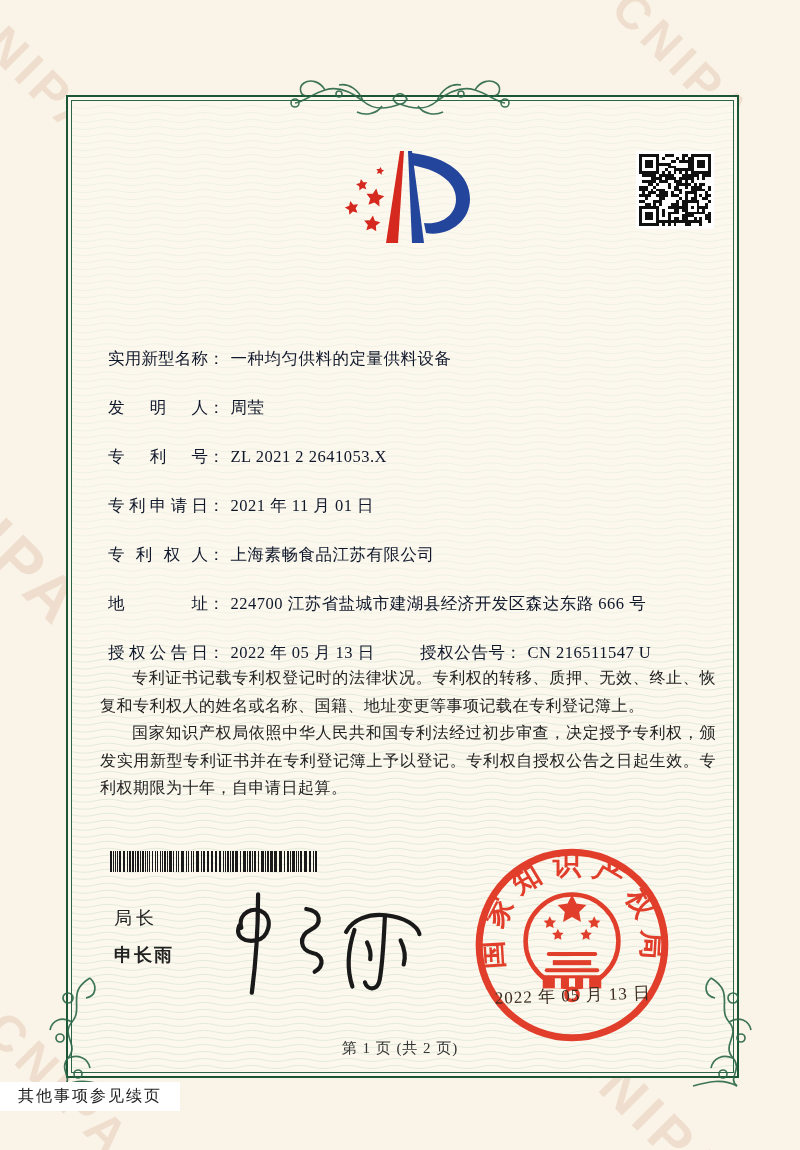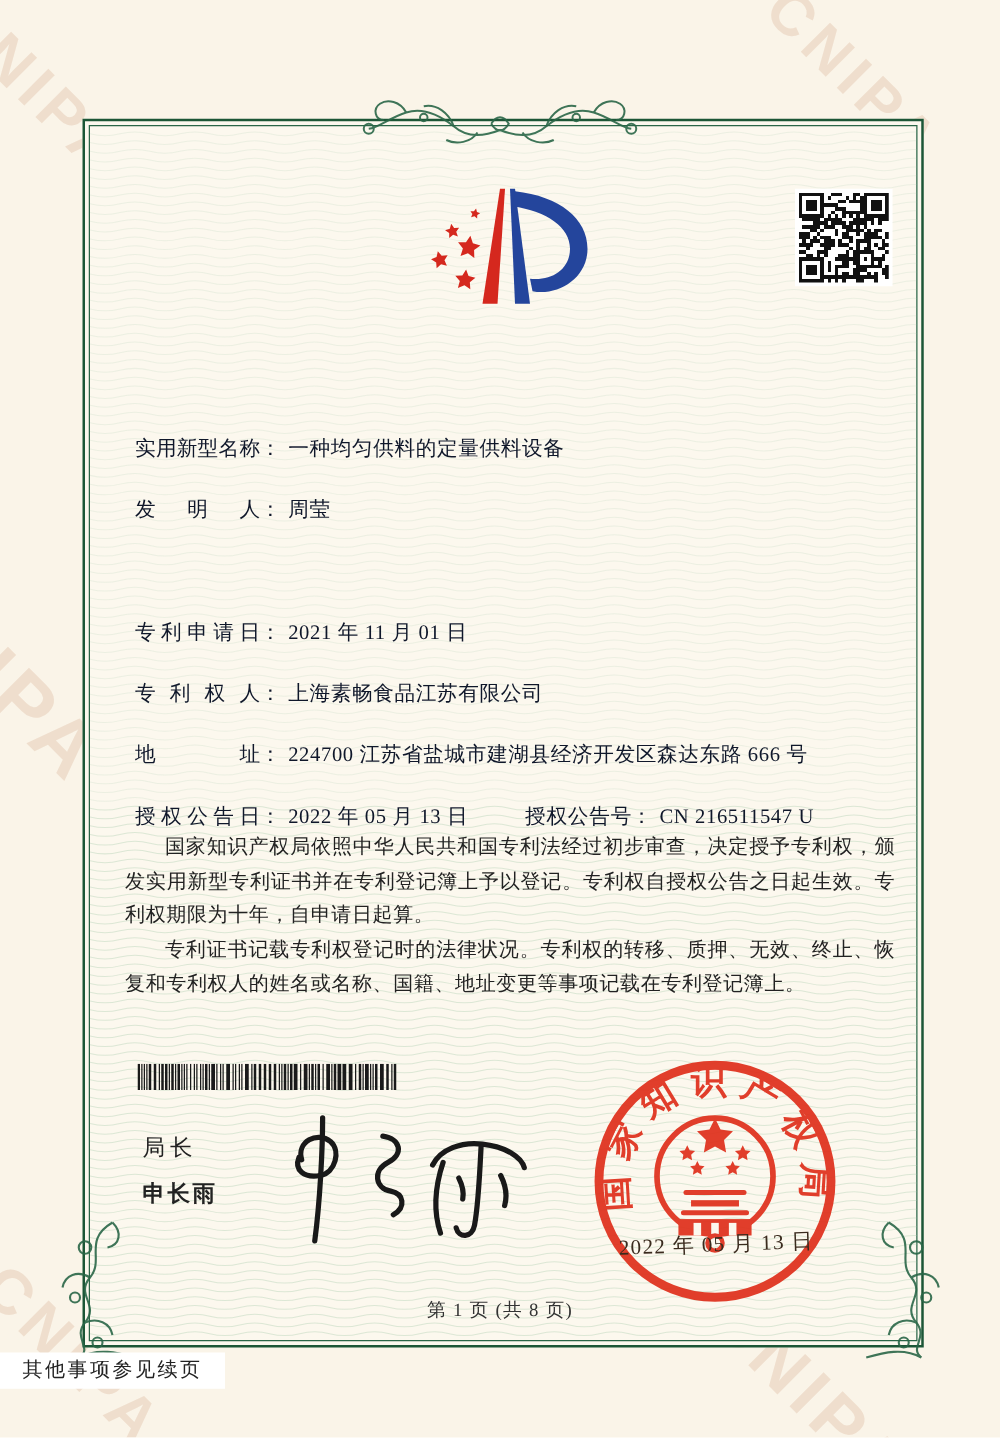--- a/index.html
+++ b/index.html
@@ -642,39 +642,42 @@
       <rect x="21" y="24" width="1" height="1" fill="#111"></rect>
     </svg>
 
 
   <div class="frow" style="top:348px">
     <span class="flabel">实用新型名称</span><span class="fcolon">：</span><span class="fval">一种均匀供料的定量供料设备</span>
   </div>
   <div class="frow" style="top:397px">
     <span class="flabel">发明人</span><span class="fcolon">：</span><span class="fval">周莹</span>
   </div>
+  <div class="frow" style="top:446px">
+    <span class="flabel">专利号</span><span class="fcolon">：</span><span class="fval">ZL 2021 2 2641053.X</span>
+  </div>
   <div class="frow" style="top:495px">
     <span class="flabel">专利申请日</span><span class="fcolon">：</span><span class="fval">2021 年 11 月 01 日</span>
   </div>
   <div class="frow" style="top:544px">
     <span class="flabel">专利权人</span><span class="fcolon">：</span><span class="fval">上海素畅食品江苏有限公司</span>
   </div>
   <div class="frow" style="top:593px">
     <span class="flabel">地址</span><span class="fcolon">：</span><span class="fval">224700 江苏省盐城市建湖县经济开发区森达东路 666 号</span>
   </div>
   <div class="frow" style="top:642px">
     <span class="flabel">授权公告日</span><span class="fcolon">：</span><span class="fval">2022 年 05 月 13 日</span>
     <span class="pair2">
       <span class="flabel">授权公告号</span><span class="fcolon">：</span><span class="fval">CN 216511547 U</span>
     </span>
   </div>
 
   <div class="bodytext">
+    <p>专利证书记载专利权登记时的法律状况。专利权的转移、质押、无效、终止、恢复和专利权人的姓名或名称、国籍、地址变更等事项记载在专利登记簿上。</p>
     <p>国家知识产权局依照中华人民共和国专利法经过初步审查，决定授予专利权，颁发实用新型专利证书并在专利登记簿上予以登记。专利权自授权公告之日起生效。专利权期限为十年，自申请日起算。</p>
-    <p>专利证书记载专利权登记时的法律状况。专利权的转移、质押、无效、终止、恢复和专利权人的姓名或名称、国籍、地址变更等事项记载在专利登记簿上。</p>
   </div>
 
   <svg class="barcode" id="barcode-svg" width="212" height="21">
       <rect x="0" y="0" width="2" height="21" fill="#1a1a1a"></rect>
       <rect x="3" y="0" width="1" height="21" fill="#1a1a1a"></rect>
       <rect x="5" y="0" width="1" height="21" fill="#1a1a1a"></rect>
       <rect x="7" y="0" width="1" height="21" fill="#1a1a1a"></rect>
       <rect x="9" y="0" width="2" height="21" fill="#1a1a1a"></rect>
       <rect x="13" y="0" width="2" height="21" fill="#1a1a1a"></rect>
       <rect x="17" y="0" width="1" height="21" fill="#1a1a1a"></rect>
@@ -779,18 +782,18 @@
         <rect x="82" y="141" width="58" height="13"></rect>
         <rect x="94" y="144" width="6" height="10" fill="#fdf8ee"></rect>
         <rect x="108" y="144" width="6" height="10" fill="#fdf8ee"></rect>
         <rect x="122" y="144" width="6" height="10" fill="#fdf8ee"></rect>
         <circle cx="111" cy="160" r="6" fill="none" stroke="#df2f1b" stroke-width="3.5"></circle>
       </g>
     </g>
   </svg>
   <div class="seal-date">2022 年 05 月 13 日</div>
 
-  <div class="pageno">第 1 页 (共 8 页)</div>
+  <div class="pageno">第 1 页 (共 2 页)</div>
   <div class="contnote-wrap">
     <span class="contnote">其他事项参见续页</span>
   </div>
 
 </div>
 
 </body></html>

